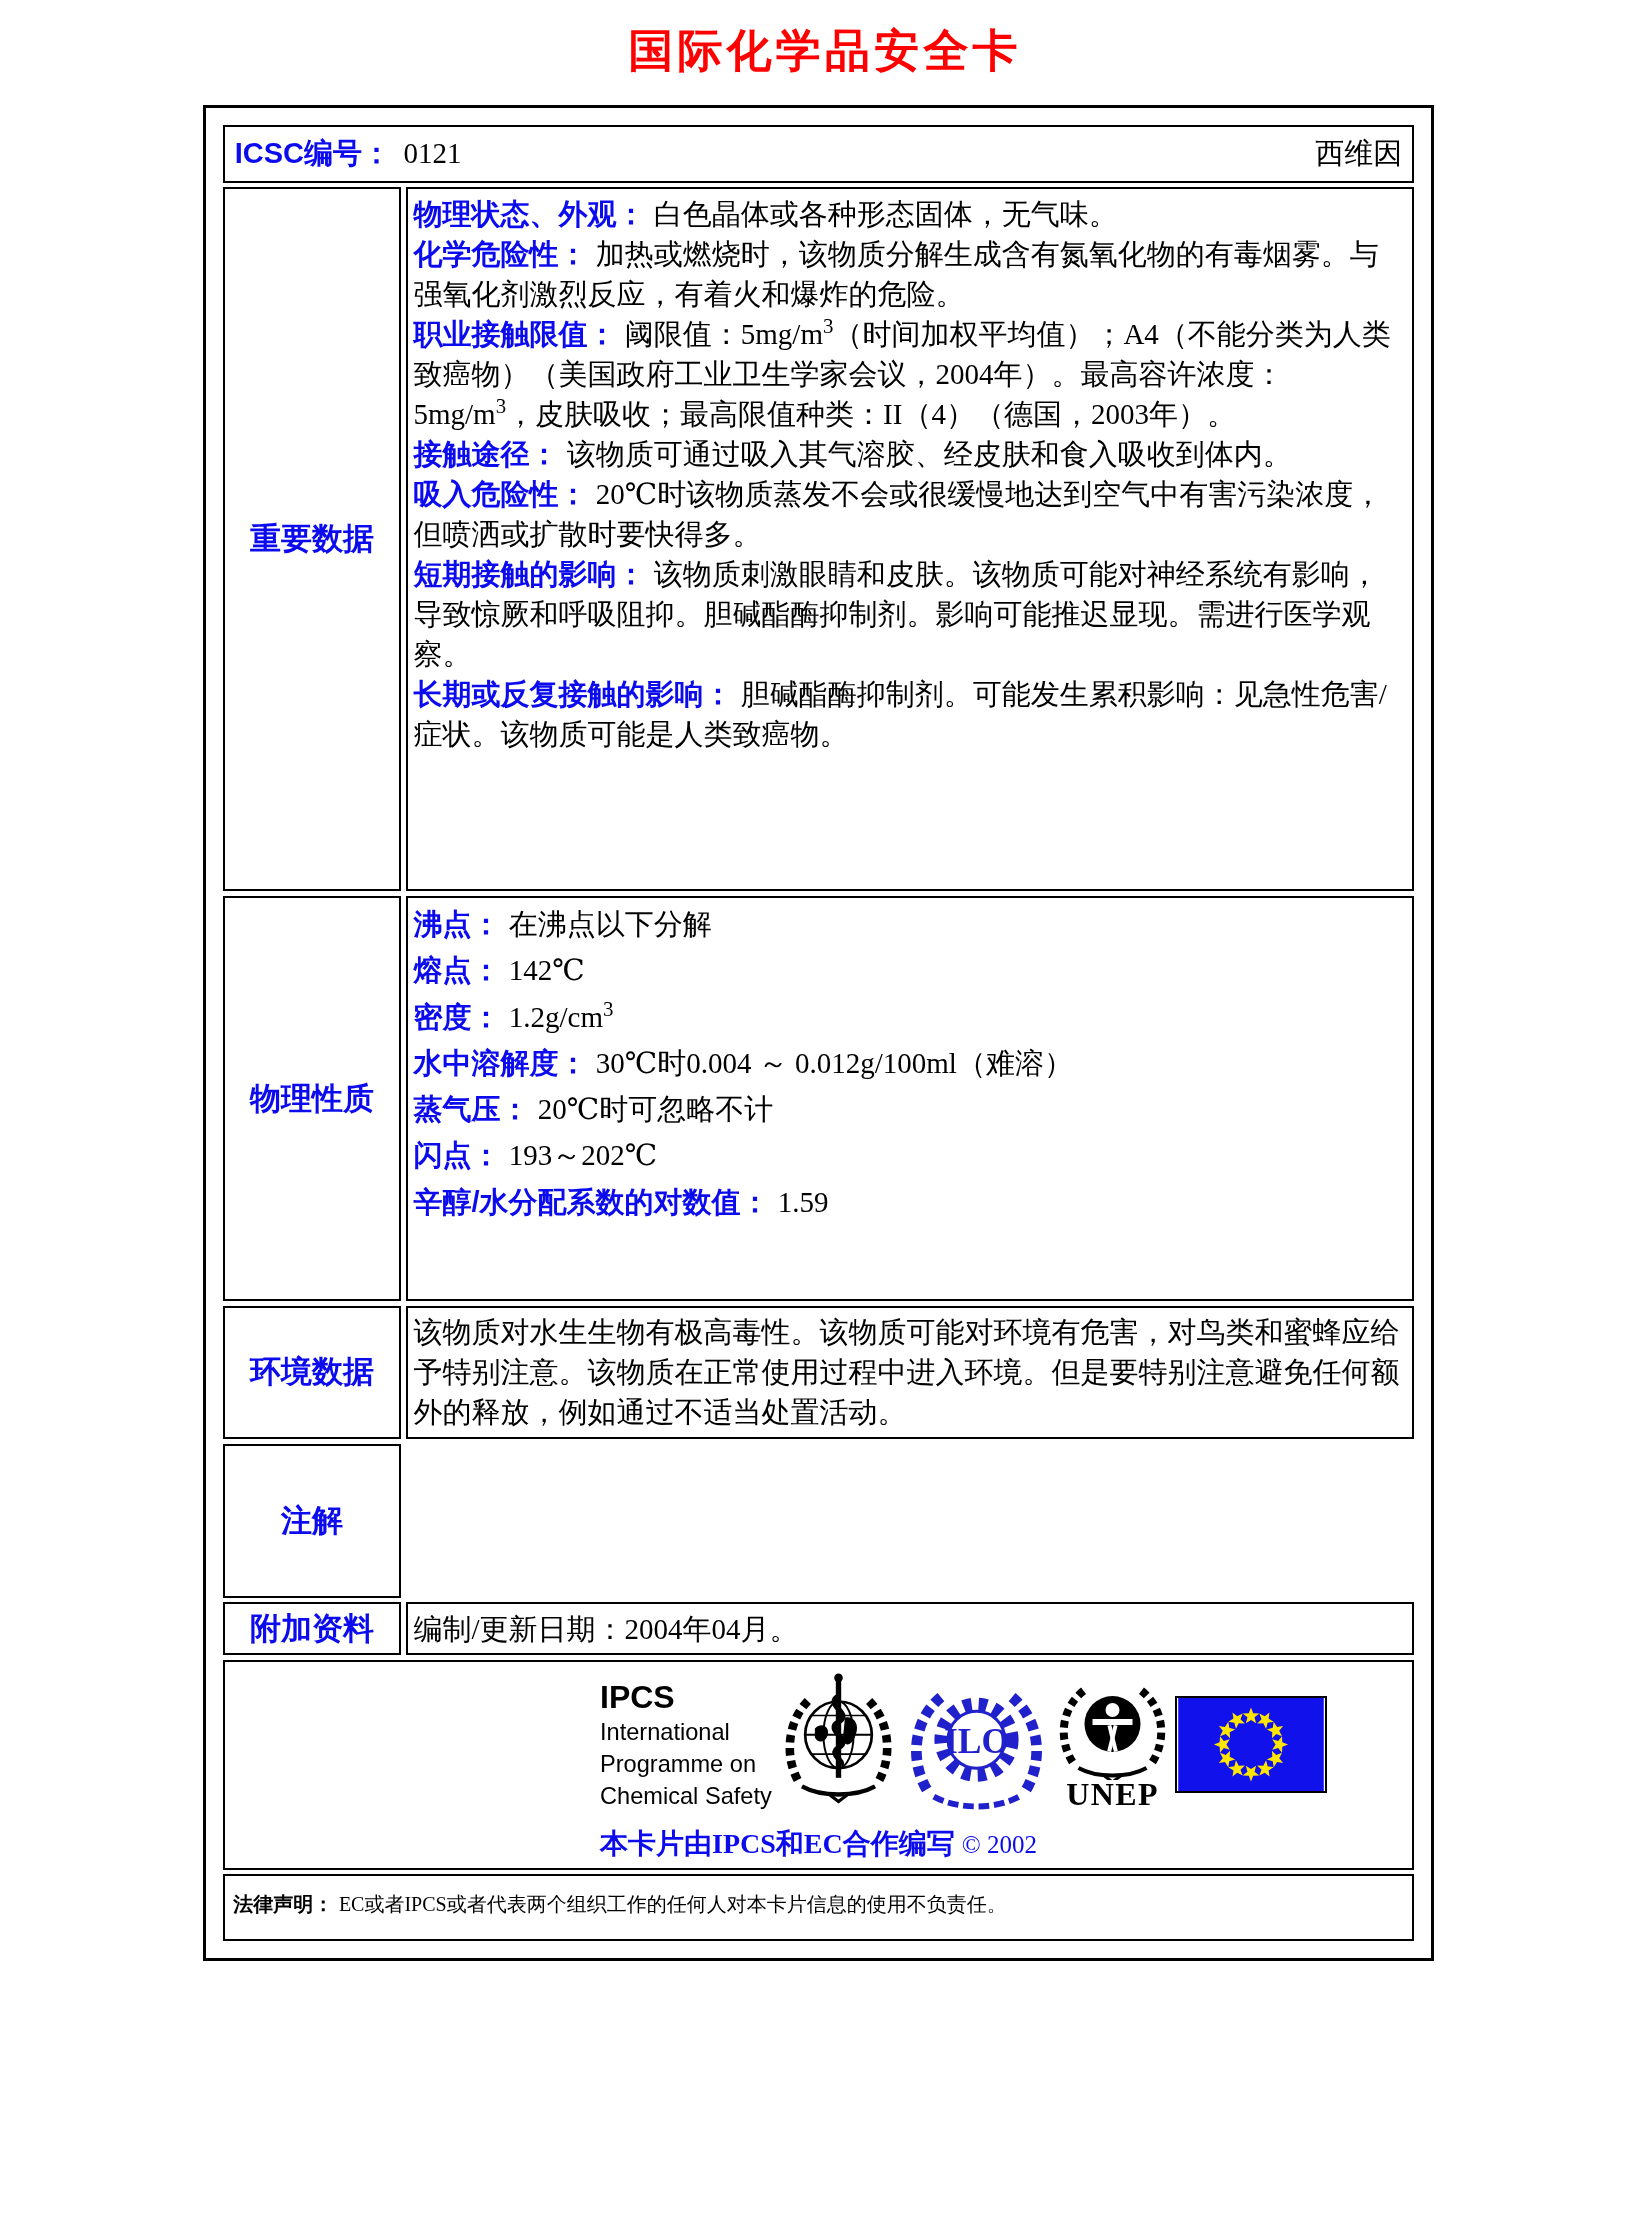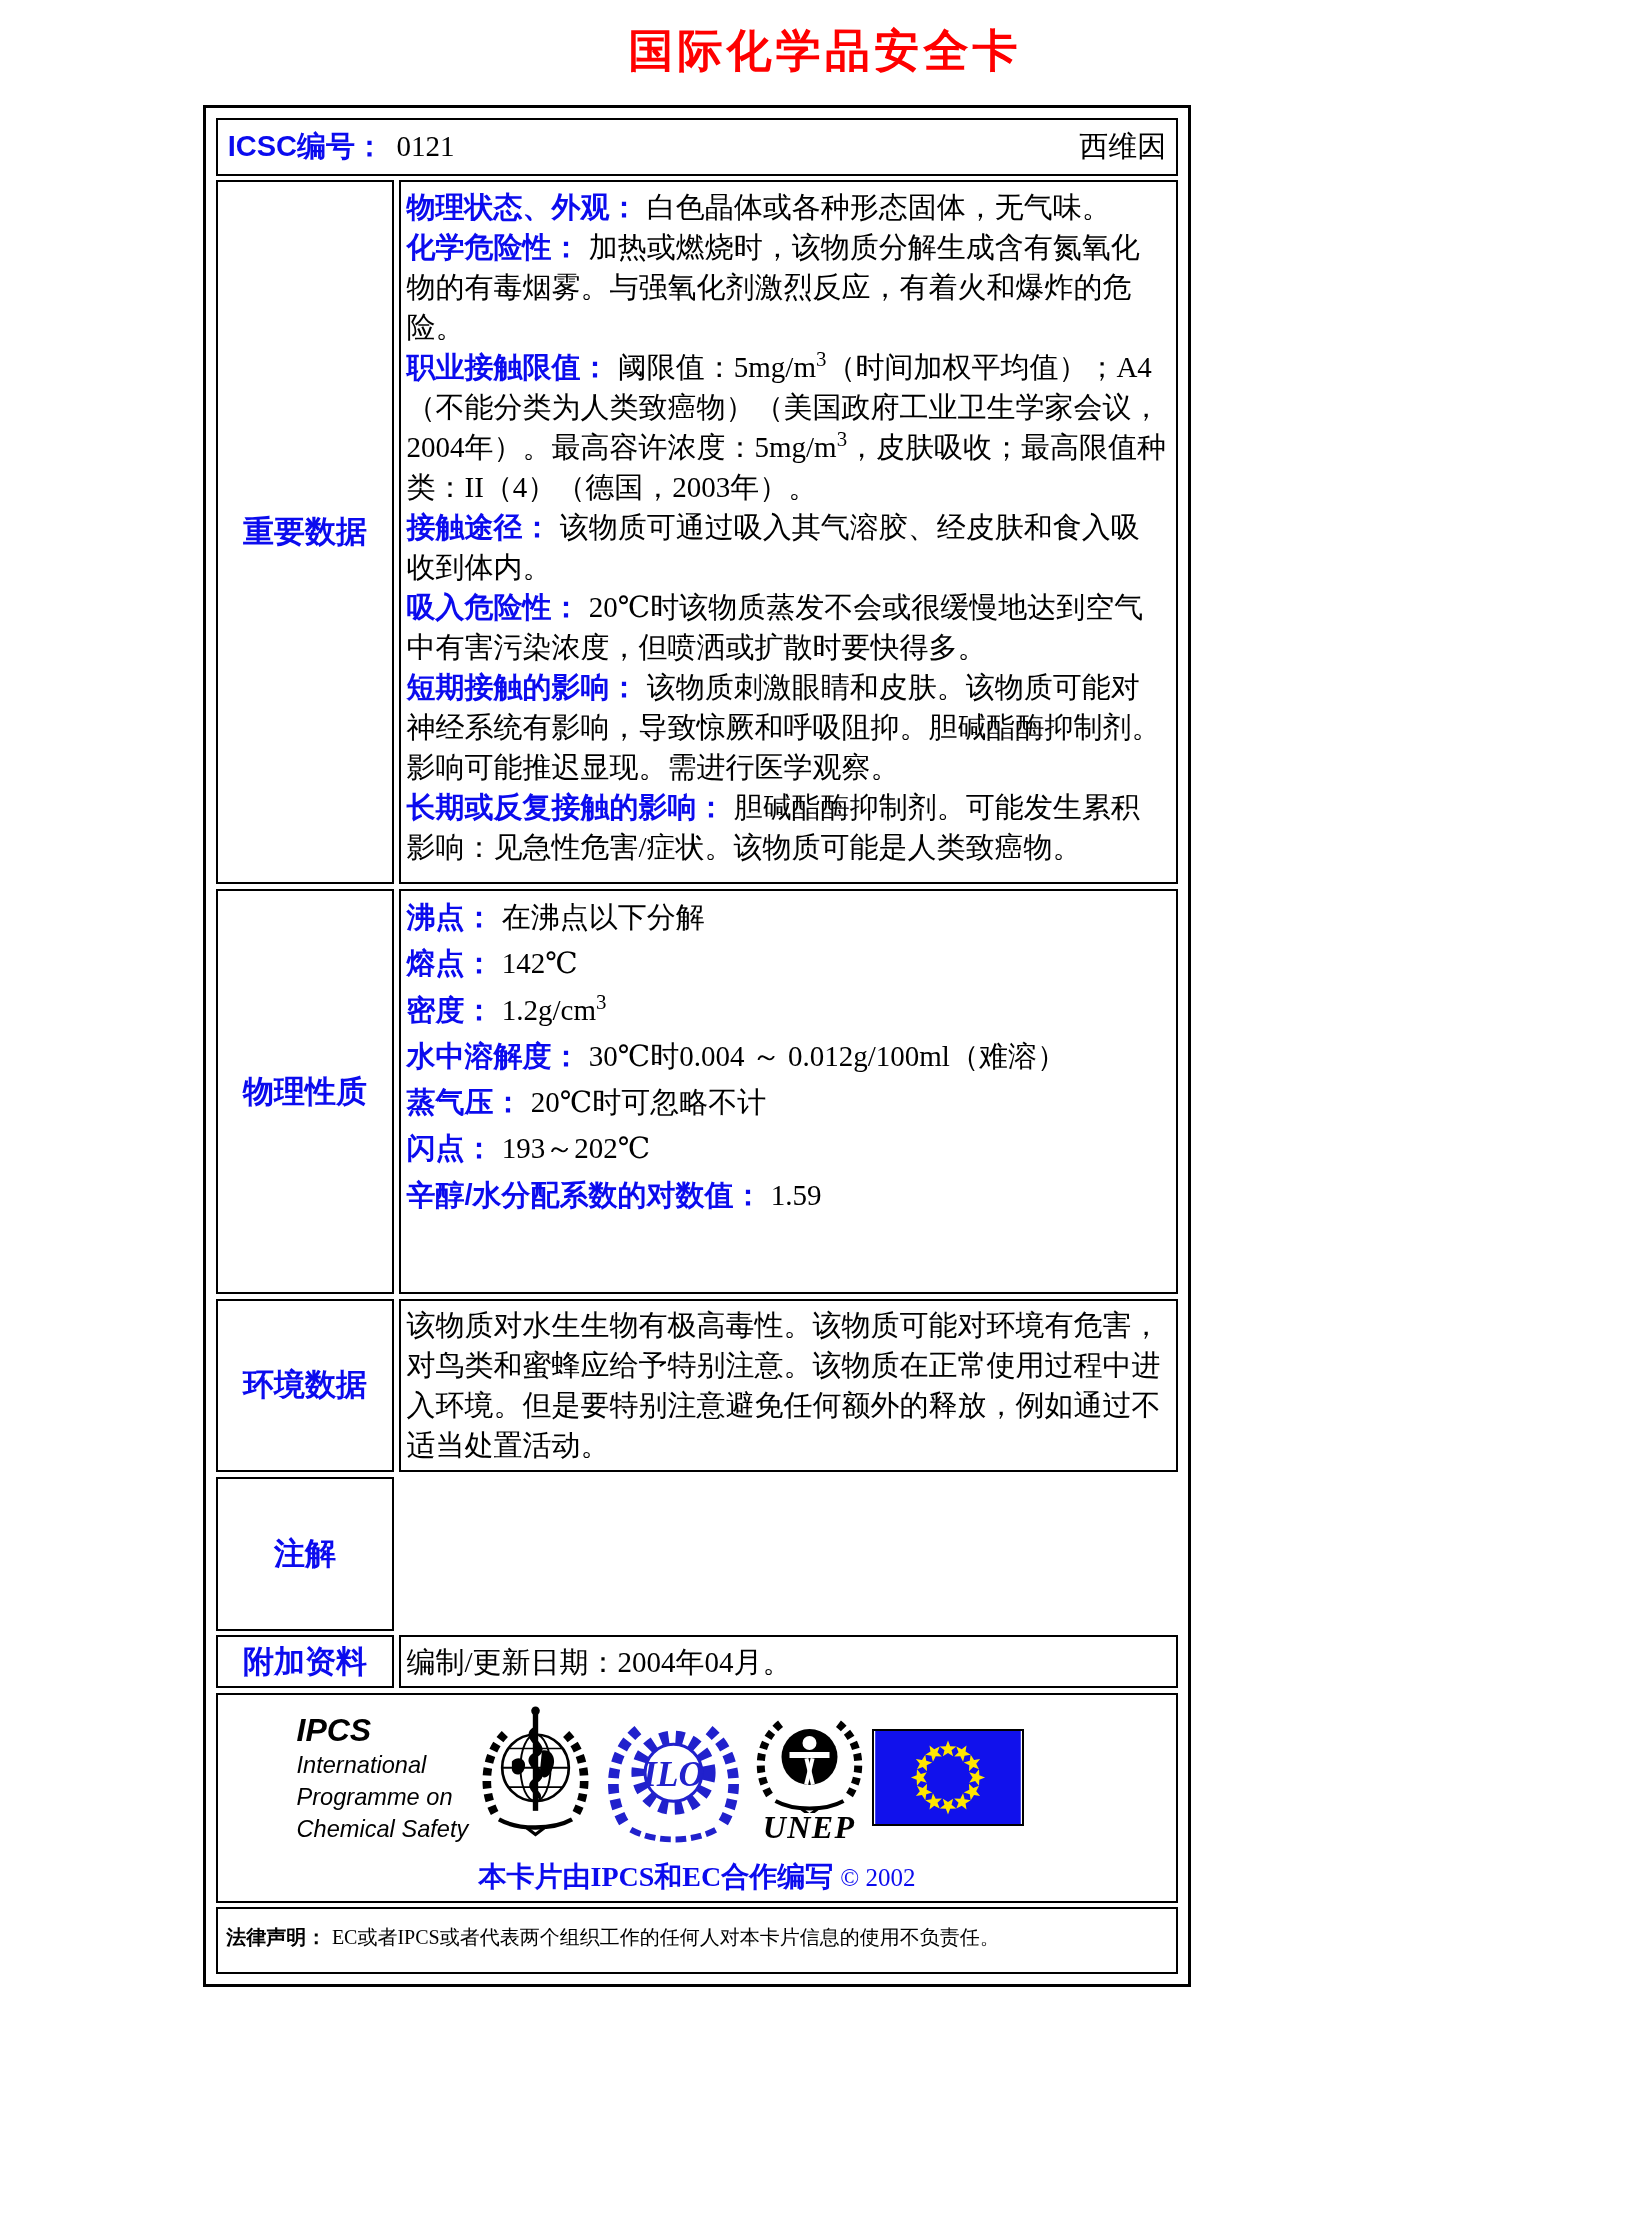--- a/index.html
+++ b/index.html
@@ -25,23 +25,23 @@
     padding-top:21px;
     text-align:center;
     font-size:45px;
     font-weight:bold;
     letter-spacing:4.2px;
     color:var(--title_red);
     font-family:"Liberation Serif","DejaVu Serif",serif;
   }
   .card{
     margin:23.6px 0 0 203px;
-    width:988px;
+    width:1231px;
     border:3.5px solid var(--border_black);
-    padding:10px;
+    padding:17px;
     background:#ffffff;
   }
   .trow{display:flex;gap:4.9px;margin-bottom:4.9px;align-items:stretch;}
   .trow:last-child{margin-bottom:0;}
   .cell{border:2.1px solid var(--border_black);background:#ffffff;}
   
   .r-header{min-height:58px;}
   .r-important{min-height:704px;}
   .r-physical{min-height:405px;}
   .r-env{min-height:117px;}
@@ -82,23 +82,22 @@
   .para-label{
     color:var(--label_blue);
     font-family:"Liberation Sans","DejaVu Sans",sans-serif;
     font-weight:700;
     margin-right:8.3px;
   }
   .para sup{font-size:0.72em;line-height:0;}
   
   .logos-cell{flex:1;padding:9.7px 0 4.2px;}
   .logos-flex{
-    display:flex;align-items:center;justify-content:center;
+    display:flex;align-items:center;justify-content:flex-end;
     padding:0 85px 0 11px;
-    font-style:italic;
   }
   .ipcs-block{
     font-family:"Liberation Sans","DejaVu Sans",sans-serif;
     width:174px;
   }
   .ipcs-title{font-size:32px;font-weight:700;line-height:1.25;}
   .ipcs-line{font-size:23.6px;line-height:1.35;}
   .logo-svg{display:block;}
   .unep-wrap{text-align:center;}
   .unep-text{

